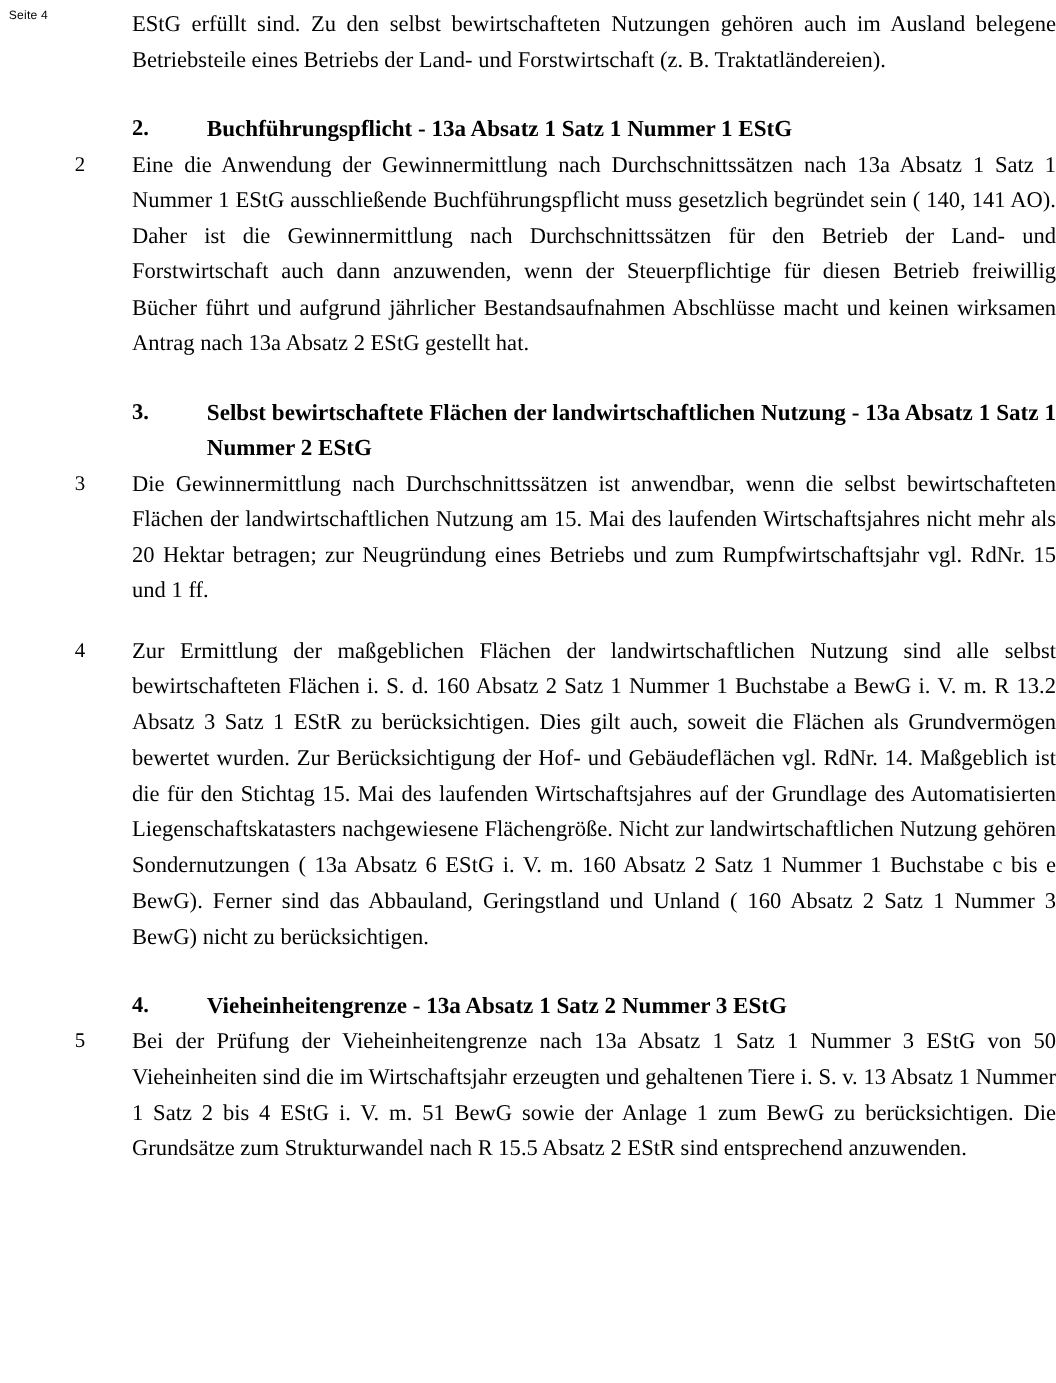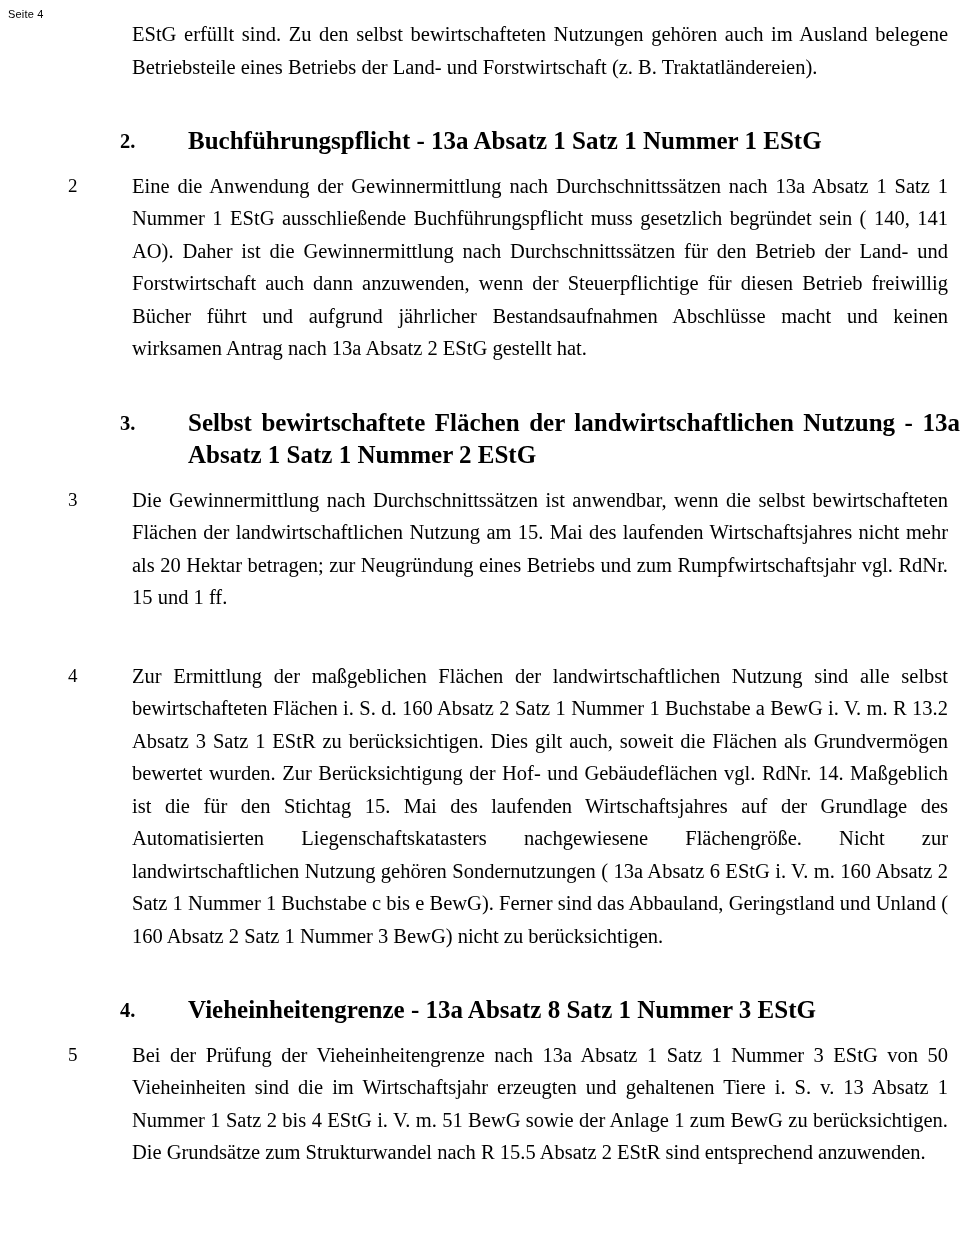--- a/index.html
+++ b/index.html
@@ -39,21 +39,21 @@
   }
   .block {
     position: relative;
     margin-bottom: 0;
   }
   .para {
     font-size: 20.5px;
     line-height: 32.5px;
     text-align: justify;
     text-justify: inter-word;
-    margin: 12px;
+    margin: 0;
     hyphens: manual;
   }
   .margin-num {
     position: absolute;
     left: -52px;
     font-size: 19px;
     font-family: "Liberation Serif", serif;
     line-height: 32.5px;
   }
   .heading-row {
@@ -63,21 +63,21 @@
   .heading-num {
     width: 68px;
     flex: 0 0 68px;
     font-weight: bold;
     font-size: 20.5px;
     line-height: 32.5px;
   }
   .heading-text {
     flex: 1;
     font-weight: bold;
-    font-size: 25px;
+    font-size: 21px;
     line-height: 32.5px;
     text-align: justify;
   }
   .spacer-lg { height: 30px; }
   .spacer-md { height: 22px; }
   .hang {
     position: relative;
   }
 </style>
 </head>
@@ -124,21 +124,21 @@
     <div class="block hang">
       <span class="margin-num" style="top:0;">4</span>
       <p class="para">Zur Ermittlung der maßgeblichen Flächen der landwirtschaftlichen Nutzung sind alle selbst bewirtschafteten Flächen i. S. d.  160 Absatz 2 Satz 1 Nummer 1 Buchstabe a BewG i. V. m. R 13.2 Absatz 3 Satz 1 EStR zu berücksichtigen. Dies gilt auch, soweit die Flächen als Grundvermögen bewertet wurden. Zur Berücksichtigung der Hof- und Gebäudeflächen vgl. RdNr. 14. Maßgeblich ist die für den Stichtag 15. Mai des laufenden Wirtschaftsjahres auf der Grundlage des Automatisierten Liegenschaftskatasters nachgewiesene Flächengröße. Nicht zur landwirtschaftlichen Nutzung gehören Sondernutzungen (  13a Absatz 6 EStG i. V. m.  160 Absatz 2 Satz 1 Nummer 1 Buchstabe c bis e BewG). Ferner sind das Abbauland, Geringstland und Unland (  160 Absatz 2 Satz 1 Nummer 3 BewG) nicht zu berücksichtigen.</p>
     </div>
 
     <div class="spacer-lg"></div>
 
     <div class="block">
       <div class="heading-row">
         <div class="heading-num">4.</div>
-        <div class="heading-text">Vieheinheitengrenze -  13a Absatz 8 Satz 1 Nummer 3 EStG</div>
+        <div class="heading-text">Vieheinheitengrenze -  13a Absatz 1 Satz 2 Nummer 3 EStG</div>
       </div>
       <div class="hang">
         <span class="margin-num" style="top:0;">5</span>
         <p class="para">Bei der Prüfung der Vieheinheitengrenze nach  13a Absatz 1 Satz 1 Nummer 3 EStG von 50 Vieheinheiten sind die im Wirtschaftsjahr erzeugten und gehaltenen Tiere i. S. v.  13 Absatz 1 Nummer 1 Satz 2 bis 4 EStG i. V. m.  51 BewG sowie der Anlage 1 zum BewG zu berücksichtigen. Die Grundsätze zum Strukturwandel nach R 15.5 Absatz 2 EStR sind entsprechend anzuwenden.</p>
       </div>
     </div>
 
   </div>
 </div>
 

